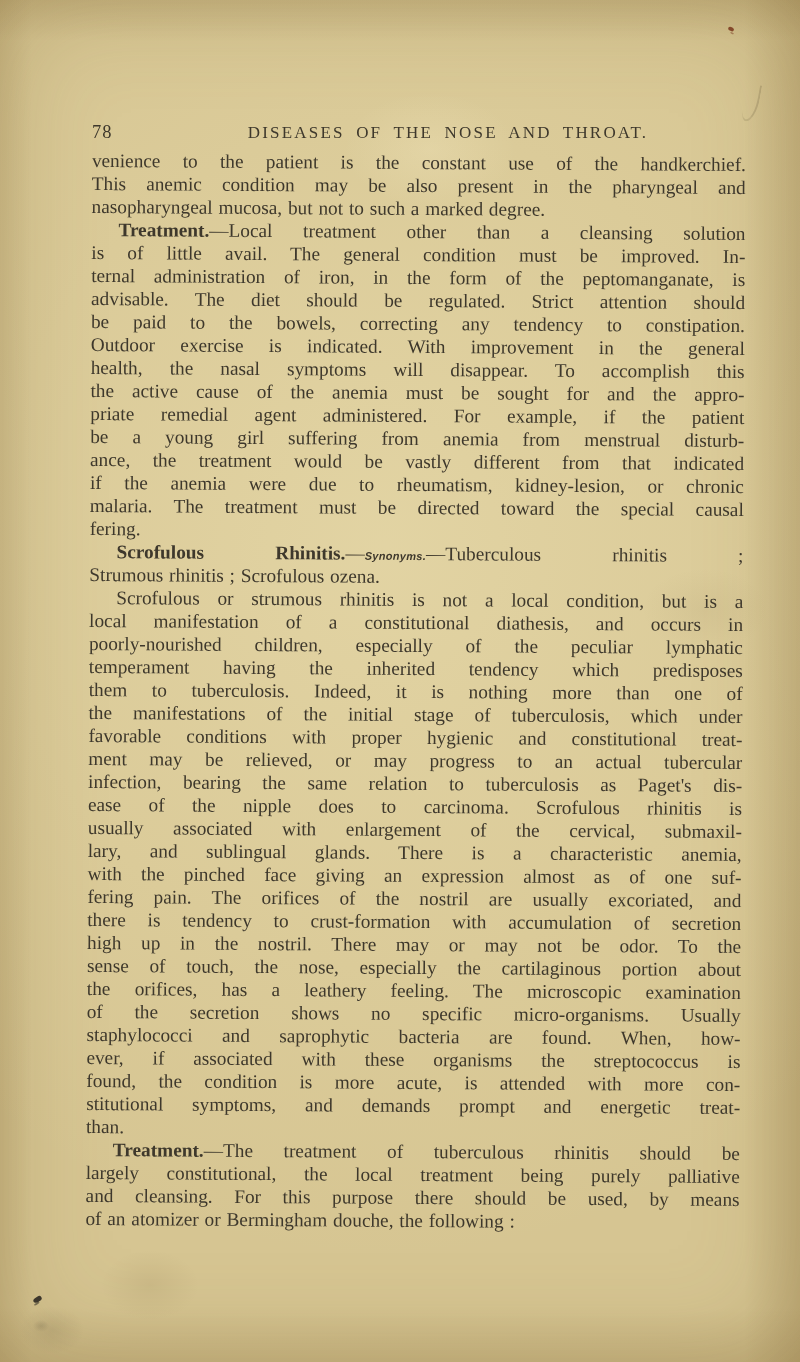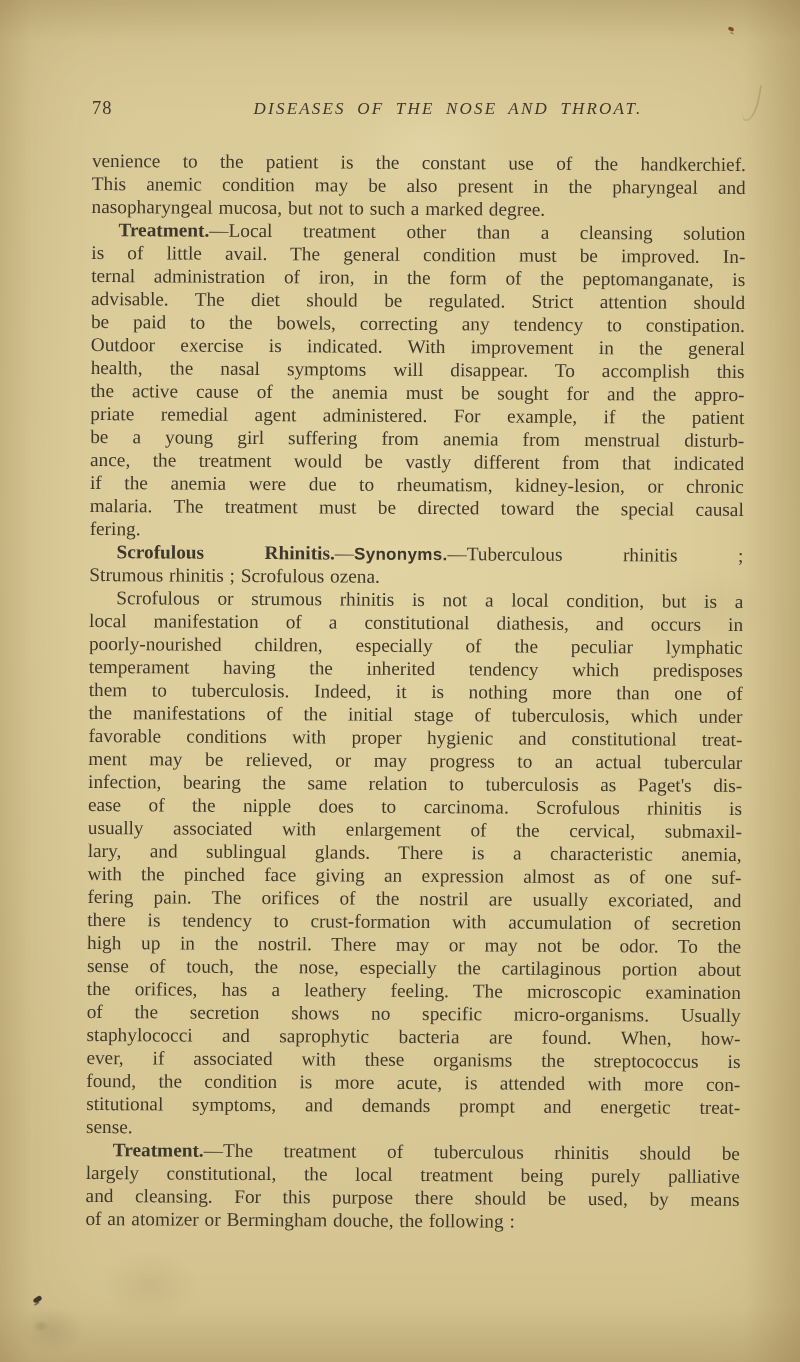--- a/index.html
+++ b/index.html
@@ -20,50 +20,50 @@
   }
   .mottle {
     position: absolute; inset: 0; pointer-events: none;
     background:
       radial-gradient(70px 50px at 150px 1285px, rgba(110,88,48,0.10), rgba(110,88,48,0) 70%),
       radial-gradient(90px 60px at 705px 610px, rgba(110,88,48,0.07), rgba(110,88,48,0) 70%),
       radial-gradient(46px 34px at 52px 1330px, rgba(100,86,56,0.14), rgba(100,86,56,0) 70%),
       radial-gradient(120px 80px at 430px 150px, rgba(252,242,204,0.22), rgba(252,242,204,0) 72%);
   }
   .header {
-    position: absolute; top: 96px; left: 92px; right: 52px; height: 26px;
+    position: absolute; top: 120px; left: 92px; right: 52px; height: 26px;
     color: var(--ink, #3e382c);
   }
   .page-number {
     position: absolute; left: 0; top: 2px;
     font-size: 18.5px; letter-spacing: 1px;
   }
   .running-title {
     position: absolute; left: 50%; top: 3px;
     transform: translateX(-50%); margin-left: 28px;
-    font-style: italic; font-size: 17px;
+    font-size: 17px;
     letter-spacing: 2.2px; word-spacing: 5px;
     white-space: nowrap;
   }
   .textblock {
     position: absolute; left: 92px; top: 149px; width: 654px;
     transform: rotate(0.35deg); transform-origin: 0 0;
     color: var(--ink, #3e382c);
     font-size: 19.3px; line-height: 23px;
     word-spacing: 1px;
   }
   .line {
     text-align: justify;
     text-align-last: justify;
     height: 23px; white-space: nowrap;
   }
   .line.last { text-align-last: left; }
   .line.indent { text-indent: 27px; }
   .lead { font-weight: bold; }
-  .lead.sans { font-family: "Liberation Sans", sans-serif; font-size: 17px; letter-spacing: 0.3px; }
+  .lead.sans { font-family: "Liberation Sans", sans-serif; font-size: 11px; letter-spacing: 0.3px; font-style: italic; }
   
   .speck-red {
     position: absolute; left: 728px; top: 27px; width: 6px; height: 4px;
     background: #84492b; border-radius: 60% 40% 55% 45%;
     transform: rotate(32deg);
     box-shadow: 3px 3px 0 -1.2px rgba(132,73,43,0.55);
   }
   .speck-black {
     position: absolute; left: 33px; top: 1297px; width: 9px; height: 5px;
     background: #3d372c; border-radius: 55% 45% 50% 70%;
@@ -137,21 +137,21 @@
       <div class="line"><span>fering pain. The orifices of the nostril are usually excoriated, and</span></div>
       <div class="line"><span>there is tendency to crust-formation with accumulation of secretion</span></div>
       <div class="line"><span>high up in the nostril. There may or may not be odor. To the</span></div>
       <div class="line"><span>sense of touch, the nose, especially the cartilaginous portion about</span></div>
       <div class="line"><span>the orifices, has a leathery feeling. The microscopic examination</span></div>
       <div class="line"><span>of the secretion shows no specific micro-organisms. Usually</span></div>
       <div class="line"><span>staphylococci and saprophytic bacteria are found. When, how-</span></div>
       <div class="line"><span>ever, if associated with these organisms the streptococcus is</span></div>
       <div class="line"><span>found, the condition is more acute, is attended with more con-</span></div>
       <div class="line"><span>stitutional symptoms, and demands prompt and energetic treat-</span></div>
-      <div class="line last"><span>sense.</span></div>
+      <div class="line last"><span>than.</span></div>
     </div>
     <div class="para">
       <div class="line indent"><span class="lead">Treatment.</span><span>—The treatment of tuberculous rhinitis should be</span></div>
       <div class="line"><span>largely constitutional, the local treatment being purely palliative</span></div>
       <div class="line"><span>and cleansing. For this purpose there should be used, by means</span></div>
       <div class="line last"><span>of an atomizer or Bermingham douche, the following :</span></div>
     </div>
   </div>
 
 <div class="speck-red"></div>

